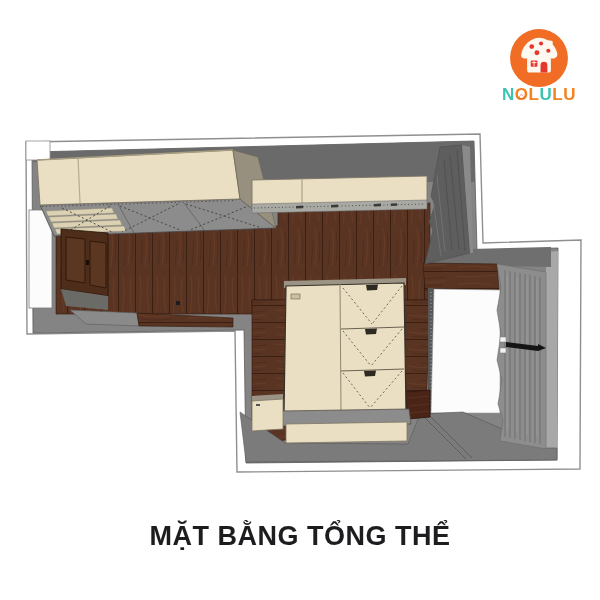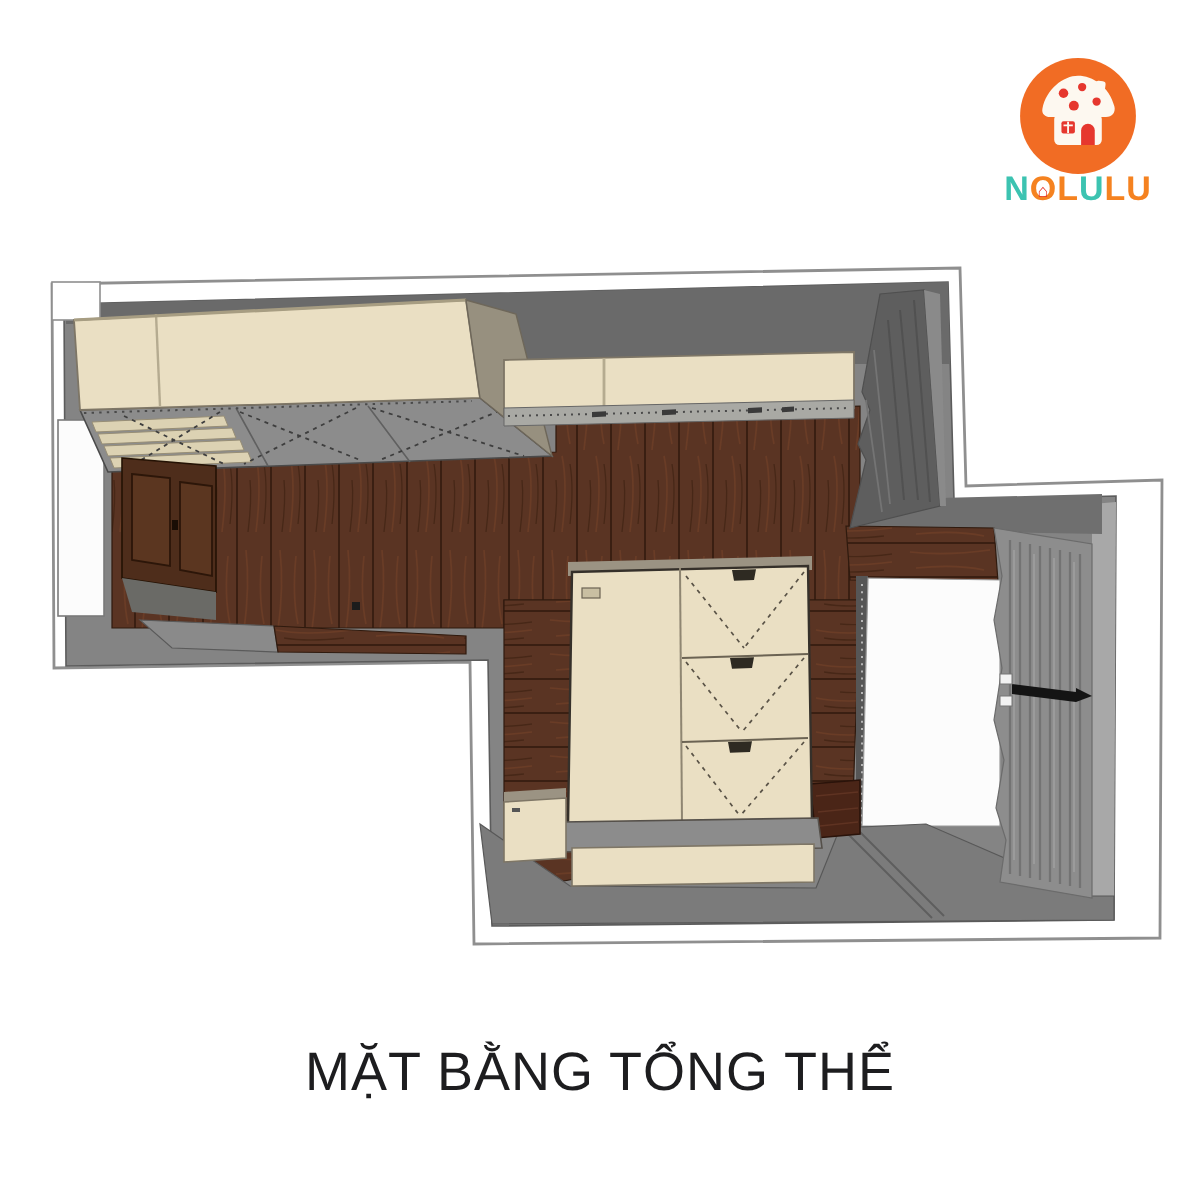--- a/index.html
+++ b/index.html
@@ -6,21 +6,21 @@
   body{width:600px;height:600px;position:relative;overflow:hidden;
        font-family:"Liberation Sans", sans-serif;}
   .plan-svg{position:absolute;left:0;top:0;}
   .logo{position:absolute;left:494px;top:28px;width:90px;text-align:center;}
   .logo-badge{display:block;margin:0 auto;}
   .logo-wordmark{margin-top:-2px;font-weight:800;font-size:17px;letter-spacing:.5px;line-height:18px;}
   .logo-letter{display:inline-block;position:relative;}
   .house-in-o{position:absolute;left:50%;top:54%;transform:translate(-50%,-50%);
               font-size:9px;font-weight:700;line-height:9px;}
   .caption{position:absolute;left:0;top:521px;width:600px;text-align:center;
-           font-weight:400;font-size:27px;letter-spacing:.5px;color:#1d1d1f;}
+           font-weight:700;font-size:27px;letter-spacing:.5px;color:#1d1d1f;}
 </style>
 </head>
 <body>
 
 <svg class="plan-svg" width="600" height="600" viewBox="0 0 600 600">
   <defs>
     <pattern id="woodV" width="17" height="90" patternUnits="userSpaceOnUse">
       <rect width="17" height="90" fill="#5a3423"></rect>
       <line x1="16.5" y1="0" x2="16.5" y2="90" stroke="#3a1f12" stroke-width="1"></line>
       <path d="M4,5 q2,18 -1,40 M9,48 q3,14 0,38 M12,8 q-2,20 1,34" stroke="#6e3f27" stroke-width="0.8" fill="none" opacity="0.75"></path>

